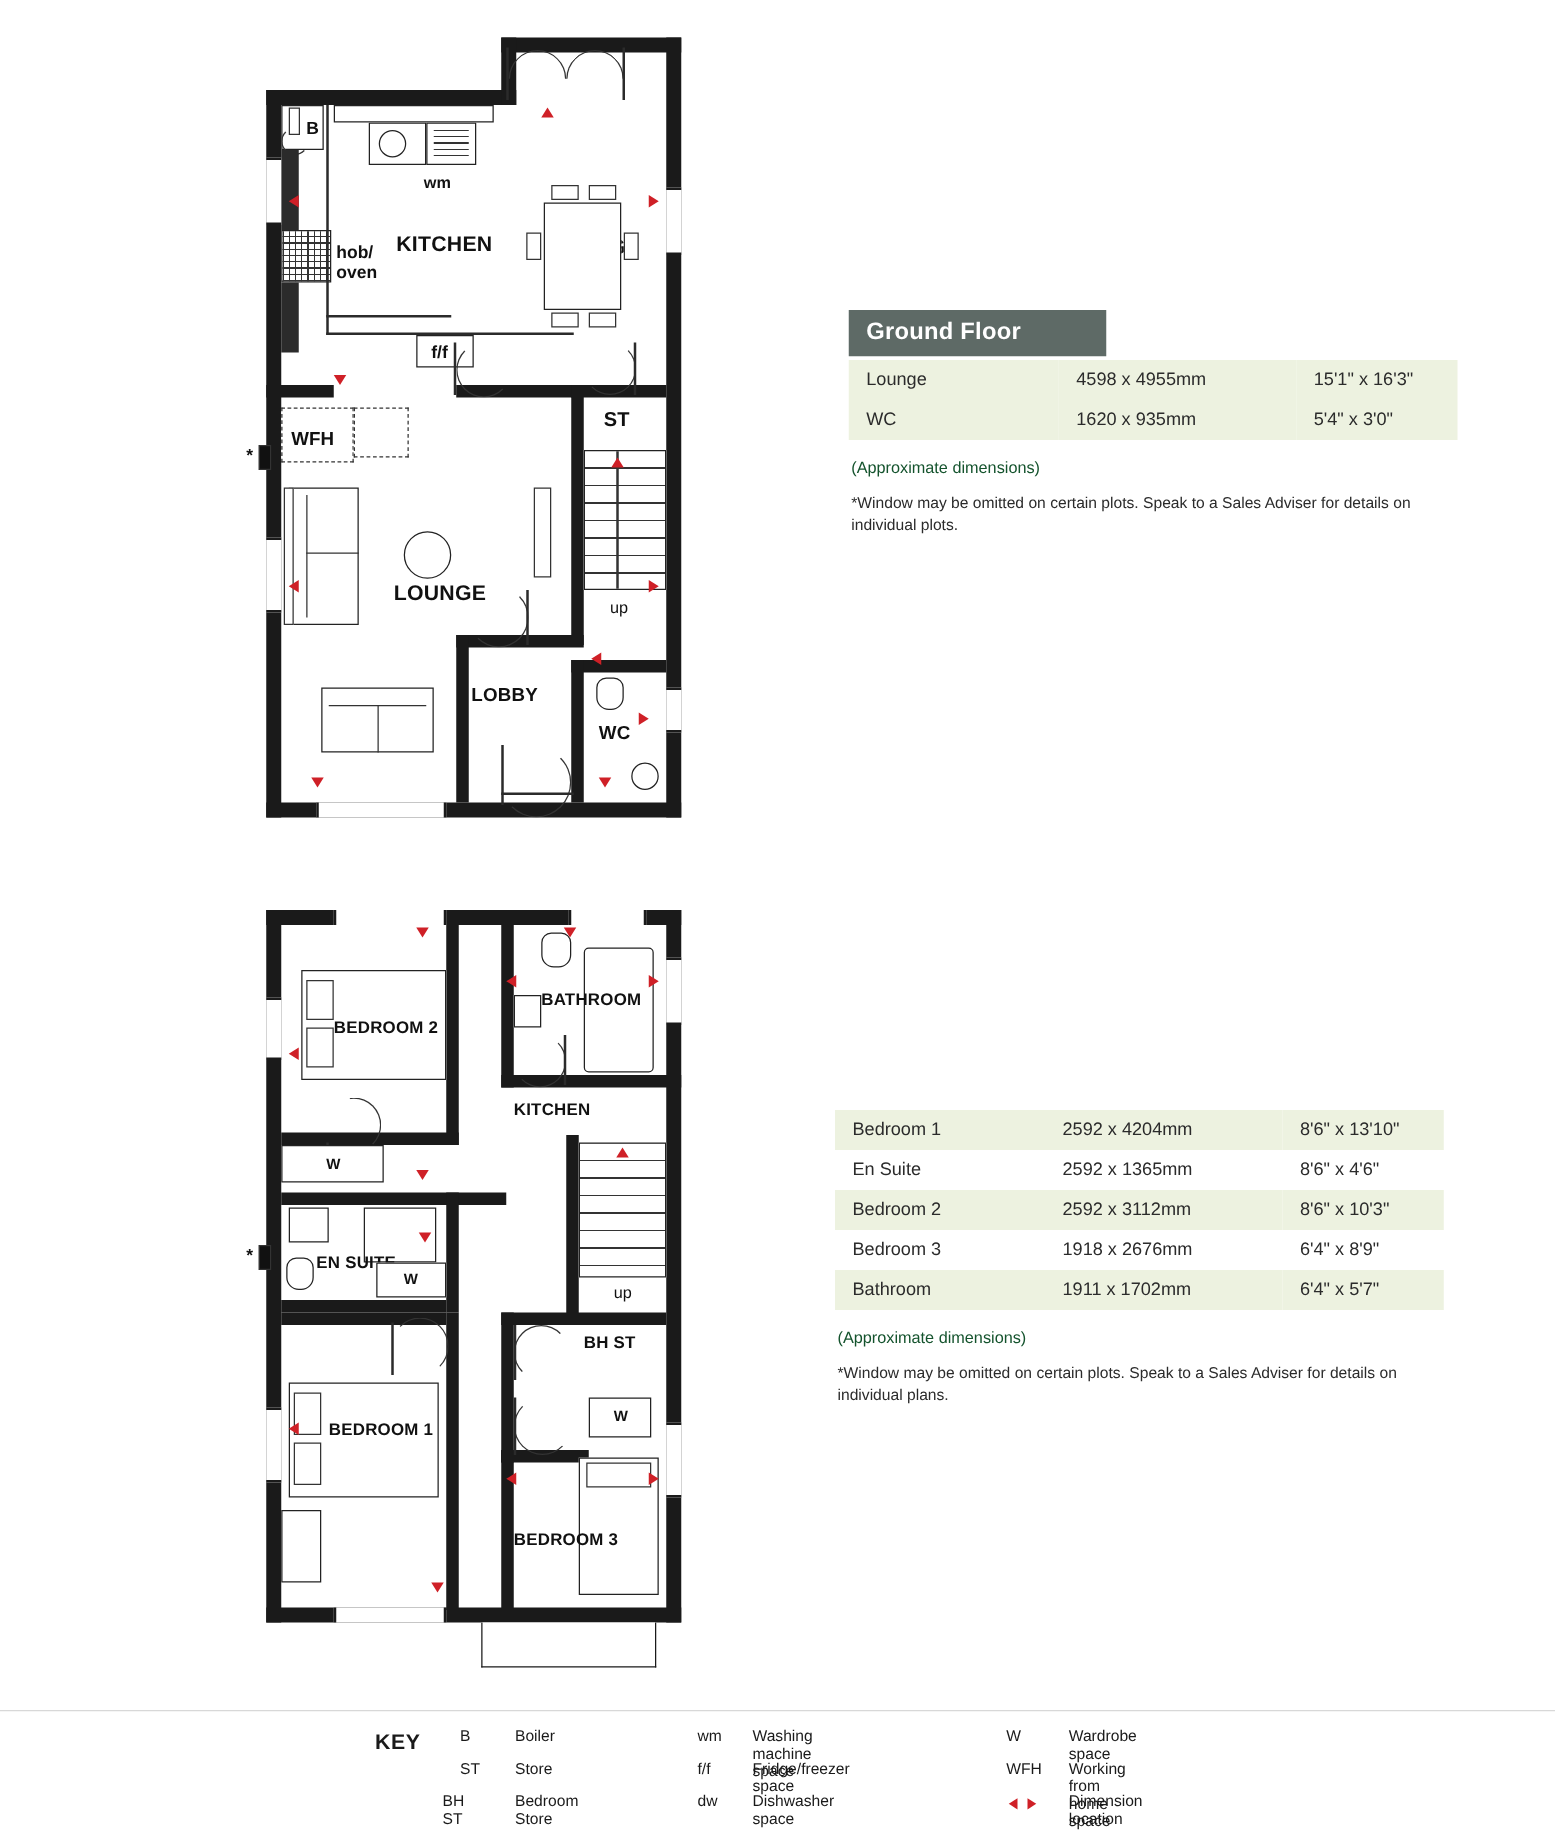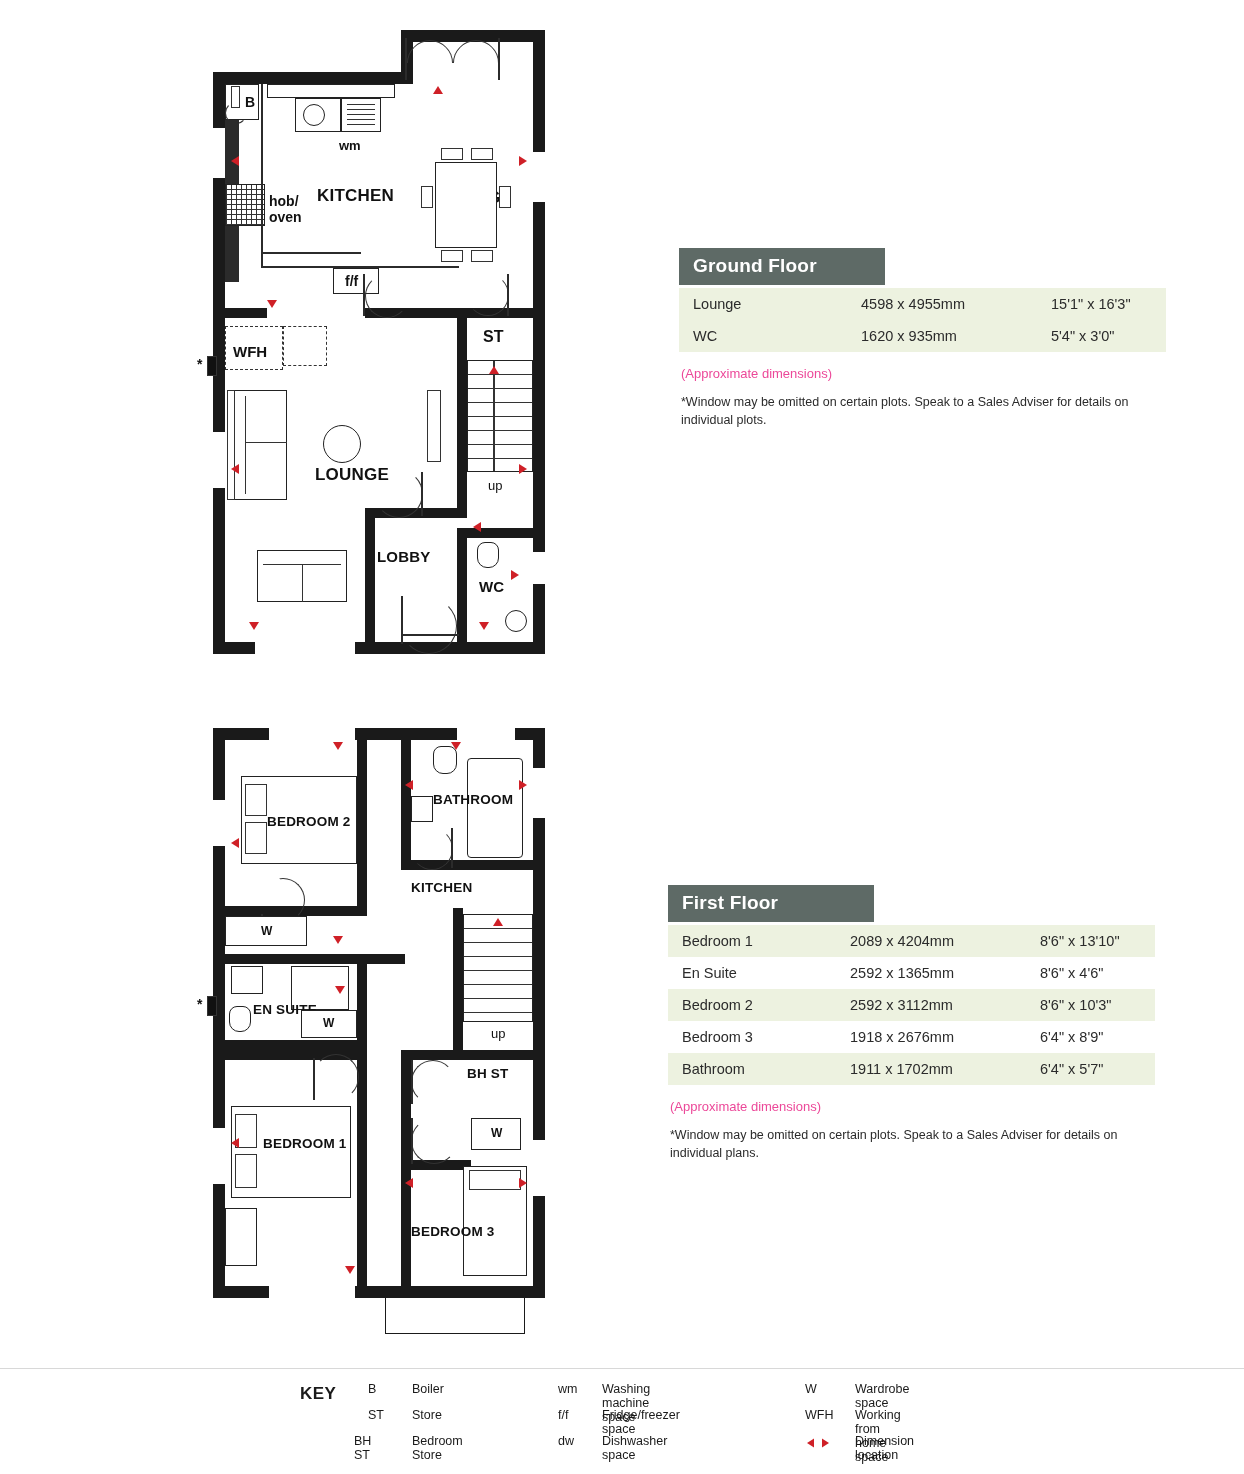--- a/index.html
+++ b/index.html
@@ -43,21 +43,21 @@
     font-size:19px; font-weight:700;
     padding:7px 14px 8px 14px;
     width:206px; letter-spacing:.2px;
   }
   table.dims { border-collapse:collapse; width:100%; margin-top:3px; font-size:14.5px; }
   table.dims td { padding:8px 14px; color:#2b2b2b; }
   table.dims tr.alt td { background:#edf2e0; }
   table.dims td.c1 { width:168px; }
   table.dims td.c2 { width:190px; }
   table.dims td.c3 { width:auto; }
-  .note { font-size:13px; color:#ec4899; margin-top:14px; padding-left:2px; }
+  .note { font-size:13px; color:#14532d; margin-top:14px; padding-left:2px; }
   .note2 { font-size:12.5px; color:#2b2b2b; margin-top:12px; padding-left:2px; line-height:1.45; max-width:470px; }
 
   
   .key-rule { position:absolute; left:0; top:1368px; width:1244px; height:1px; background:#d8d8d8; }
   .key-wrap { position:absolute; left:300px; top:1382px; width:900px; }
   .key-title { position:absolute; left:0; top:2px; font-size:17px; font-weight:700; letter-spacing:.5px; }
   .key-col { position:absolute; font-size:12.5px; color:#1a1a1a; }
   .key-row { position:relative; height:26px; }
   .key-abbr { position:absolute; font-weight:400; text-align:left; }
   .key-txt  { position:absolute; }
@@ -297,26 +297,25 @@
       <td class="c2">1620 x 935mm</td>
       <td class="c3">5'4" x 3'0"</td>
     </tr>
   </tbody>
     </table>
   <div class="note">(Approximate dimensions)</div>
   <div class="note2">*Window may be omitted on certain plots. Speak to a Sales Adviser for details on individual plots.</div>
 </div>
 
 <div class="table-block" style="left:668px; top:885px;">
-  <div class="tbl-title">First Floor</div>
   <table class="dims">
     <tbody>
         <tr class="alt">
       <td class="c1">Bedroom 1</td>
-      <td class="c2">2089 x 4204mm</td>
+      <td class="c2">2592 x 4204mm</td>
       <td class="c3">8'6" x 13'10"</td>
     </tr>
     <tr>
       <td class="c1">En Suite</td>
       <td class="c2">2592 x 1365mm</td>
       <td class="c3">8'6" x 4'6"</td>
     </tr>
     <tr class="alt">
       <td class="c1">Bedroom 2</td>
       <td class="c2">2592 x 3112mm</td>

